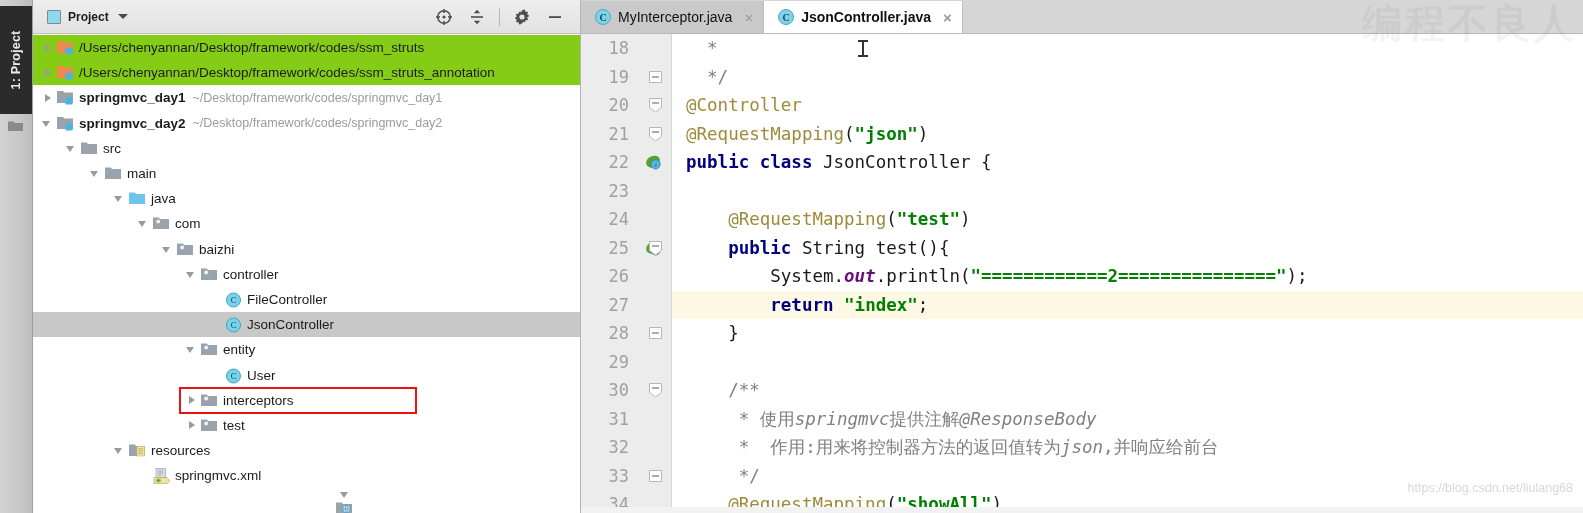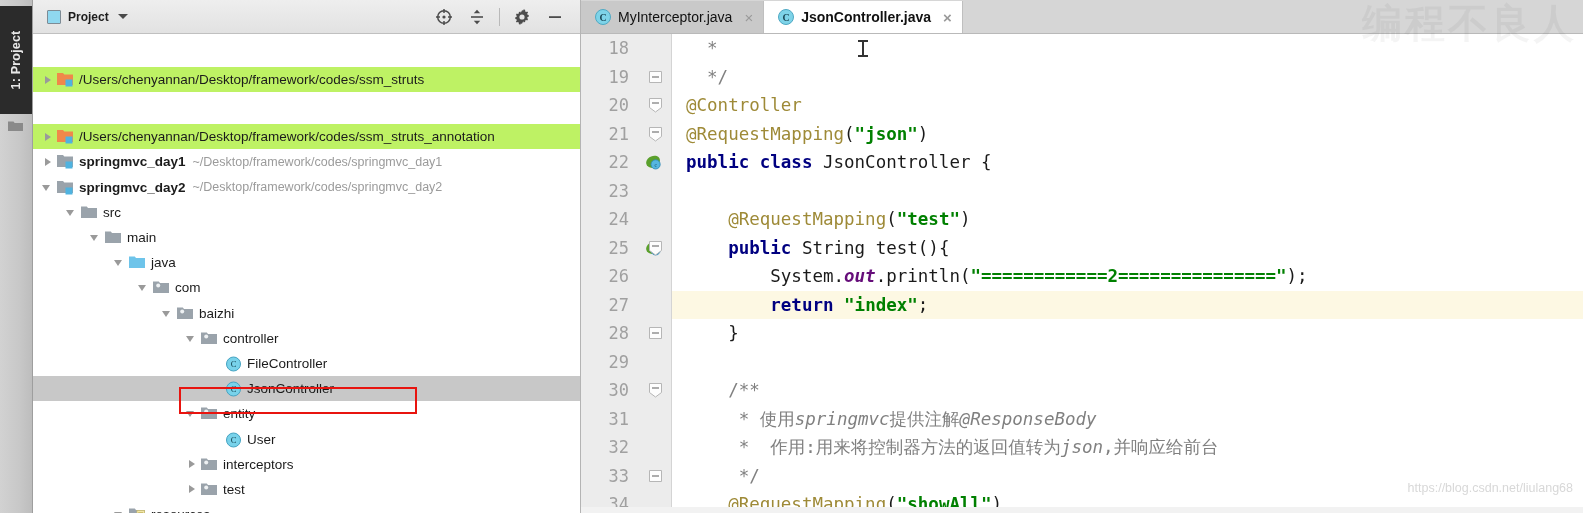--- a/index.html
+++ b/index.html
@@ -63,21 +63,21 @@
     border-radius:3px;
   }
   .tb-sep{width:1px;height:18px;background:#b9b9b9;margin:0 4px;}
 
   
   .tree{flex:1;overflow:hidden;position:relative;padding-top:1px;}
   .row{
     height:25.2px;display:flex;align-items:center;
     font-size:13.5px;color:#1b1b1b;white-space:nowrap;position:relative;
   }
-  .row.highlight-y{background:#bef264;margin-top:32px;}
+  .row.highlight-y{background:#84cc16;}
   .row.selected{background:#c8c8c8;}
   .arrow{
     width:13px;height:13px;flex:0 0 13px;margin-right:3px;position:relative;
   }
   .arrow.right:after{
     content:"";position:absolute;left:4px;top:2.5px;
     border-left:6px solid #9a9a9a;border-top:4.5px solid transparent;border-bottom:4.5px solid transparent;
   }
   .arrow.down:after{
     content:"";position:absolute;left:1px;top:4px;

